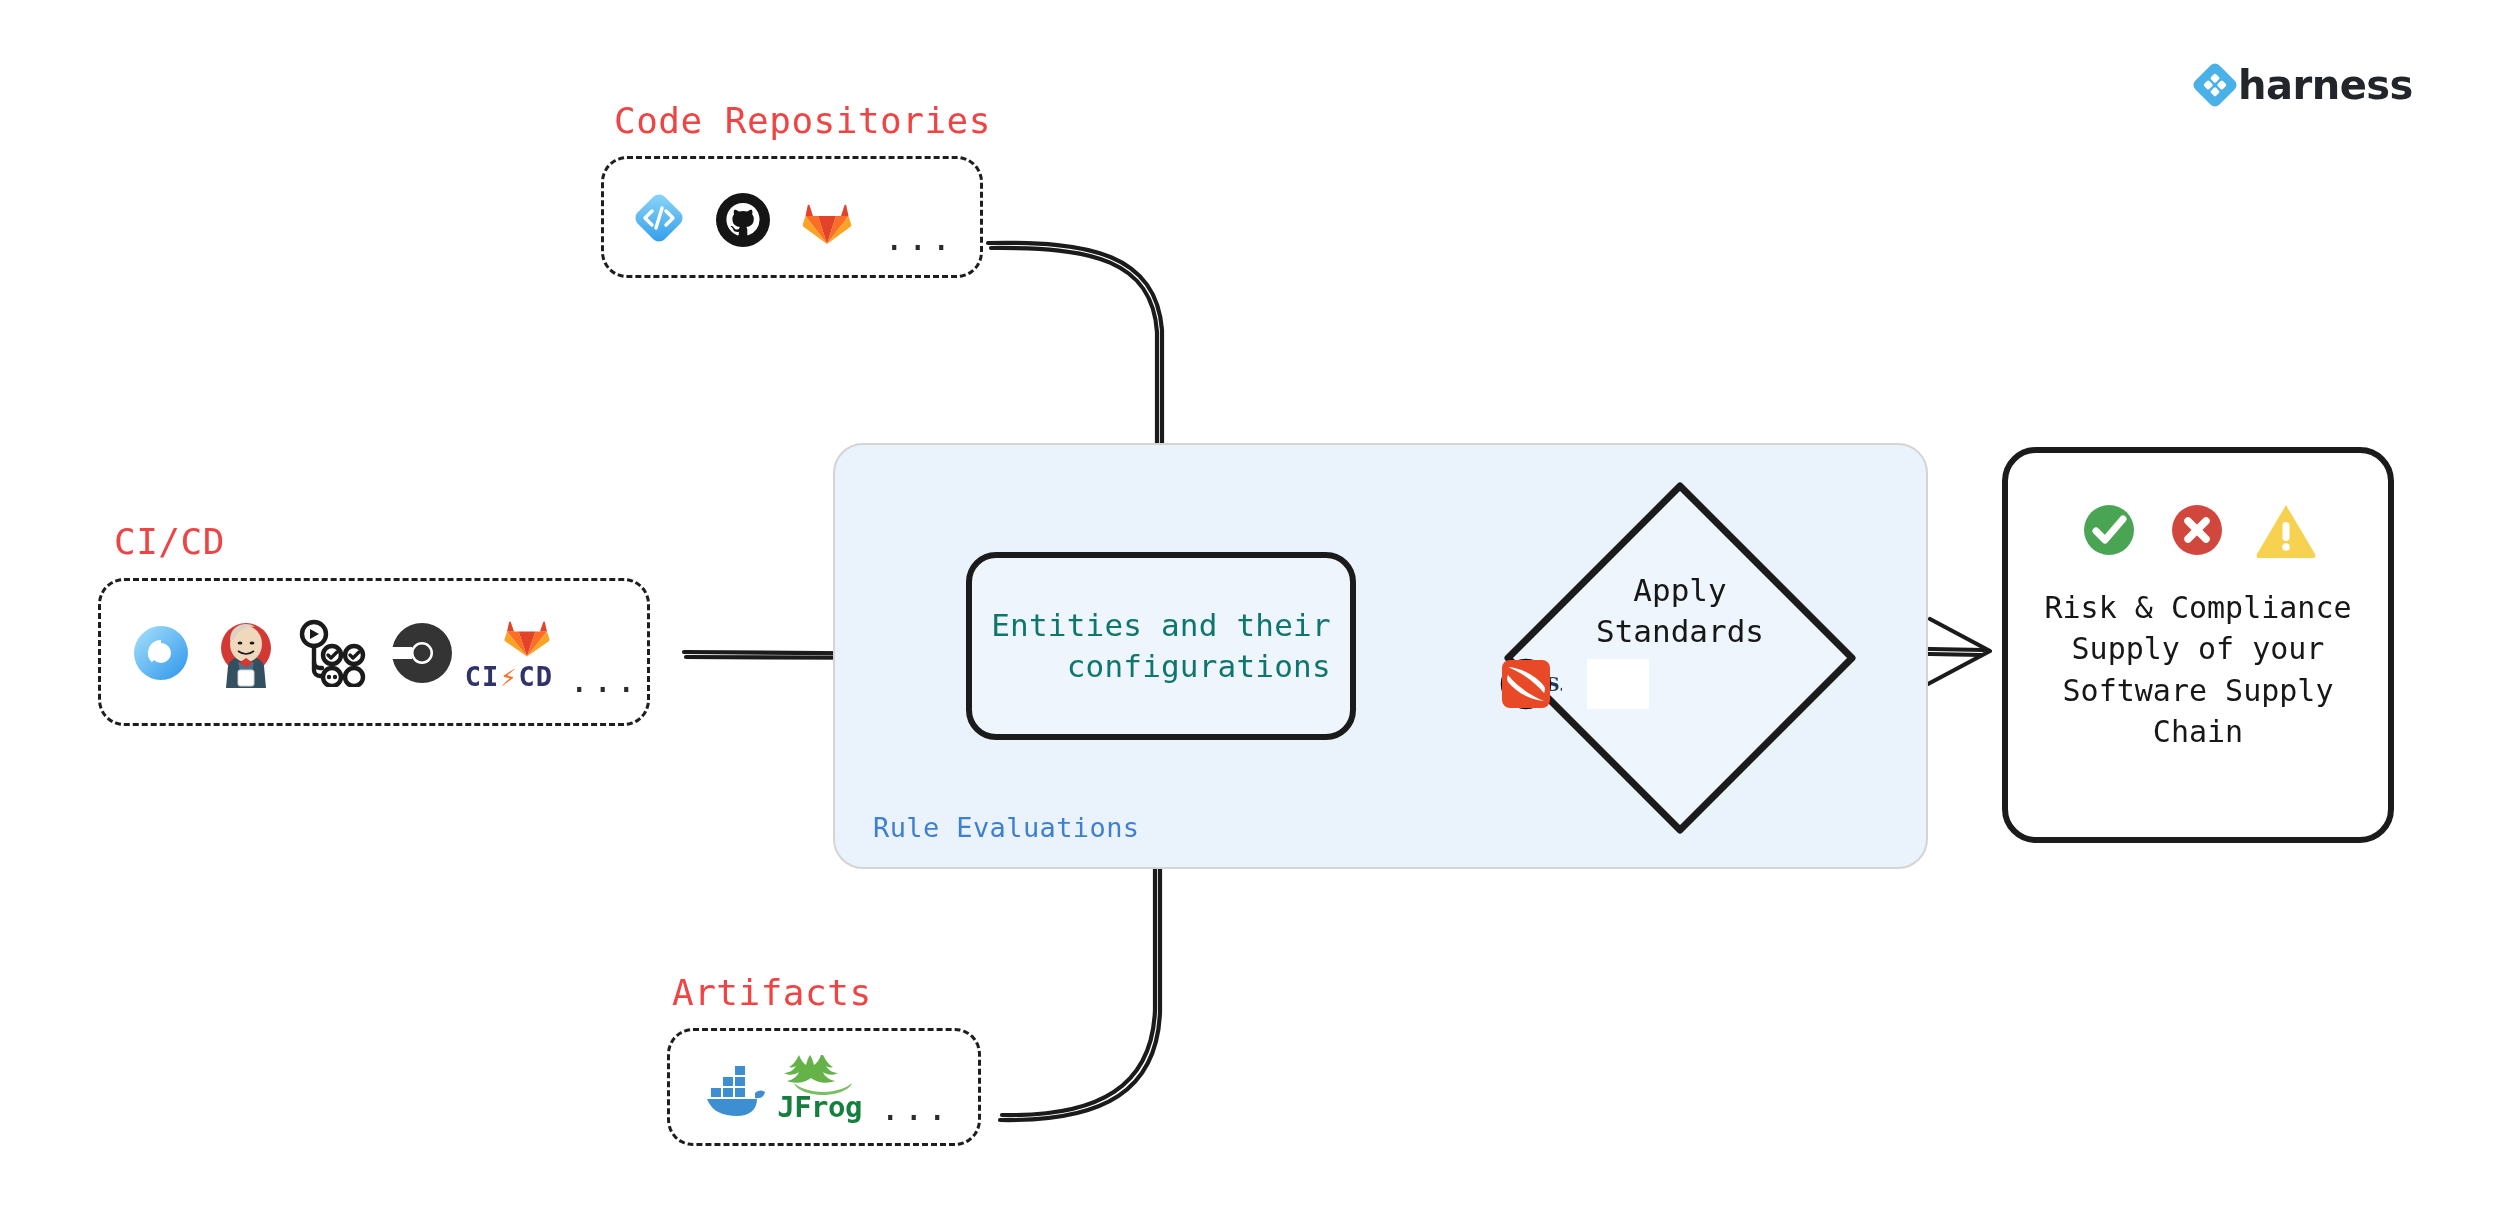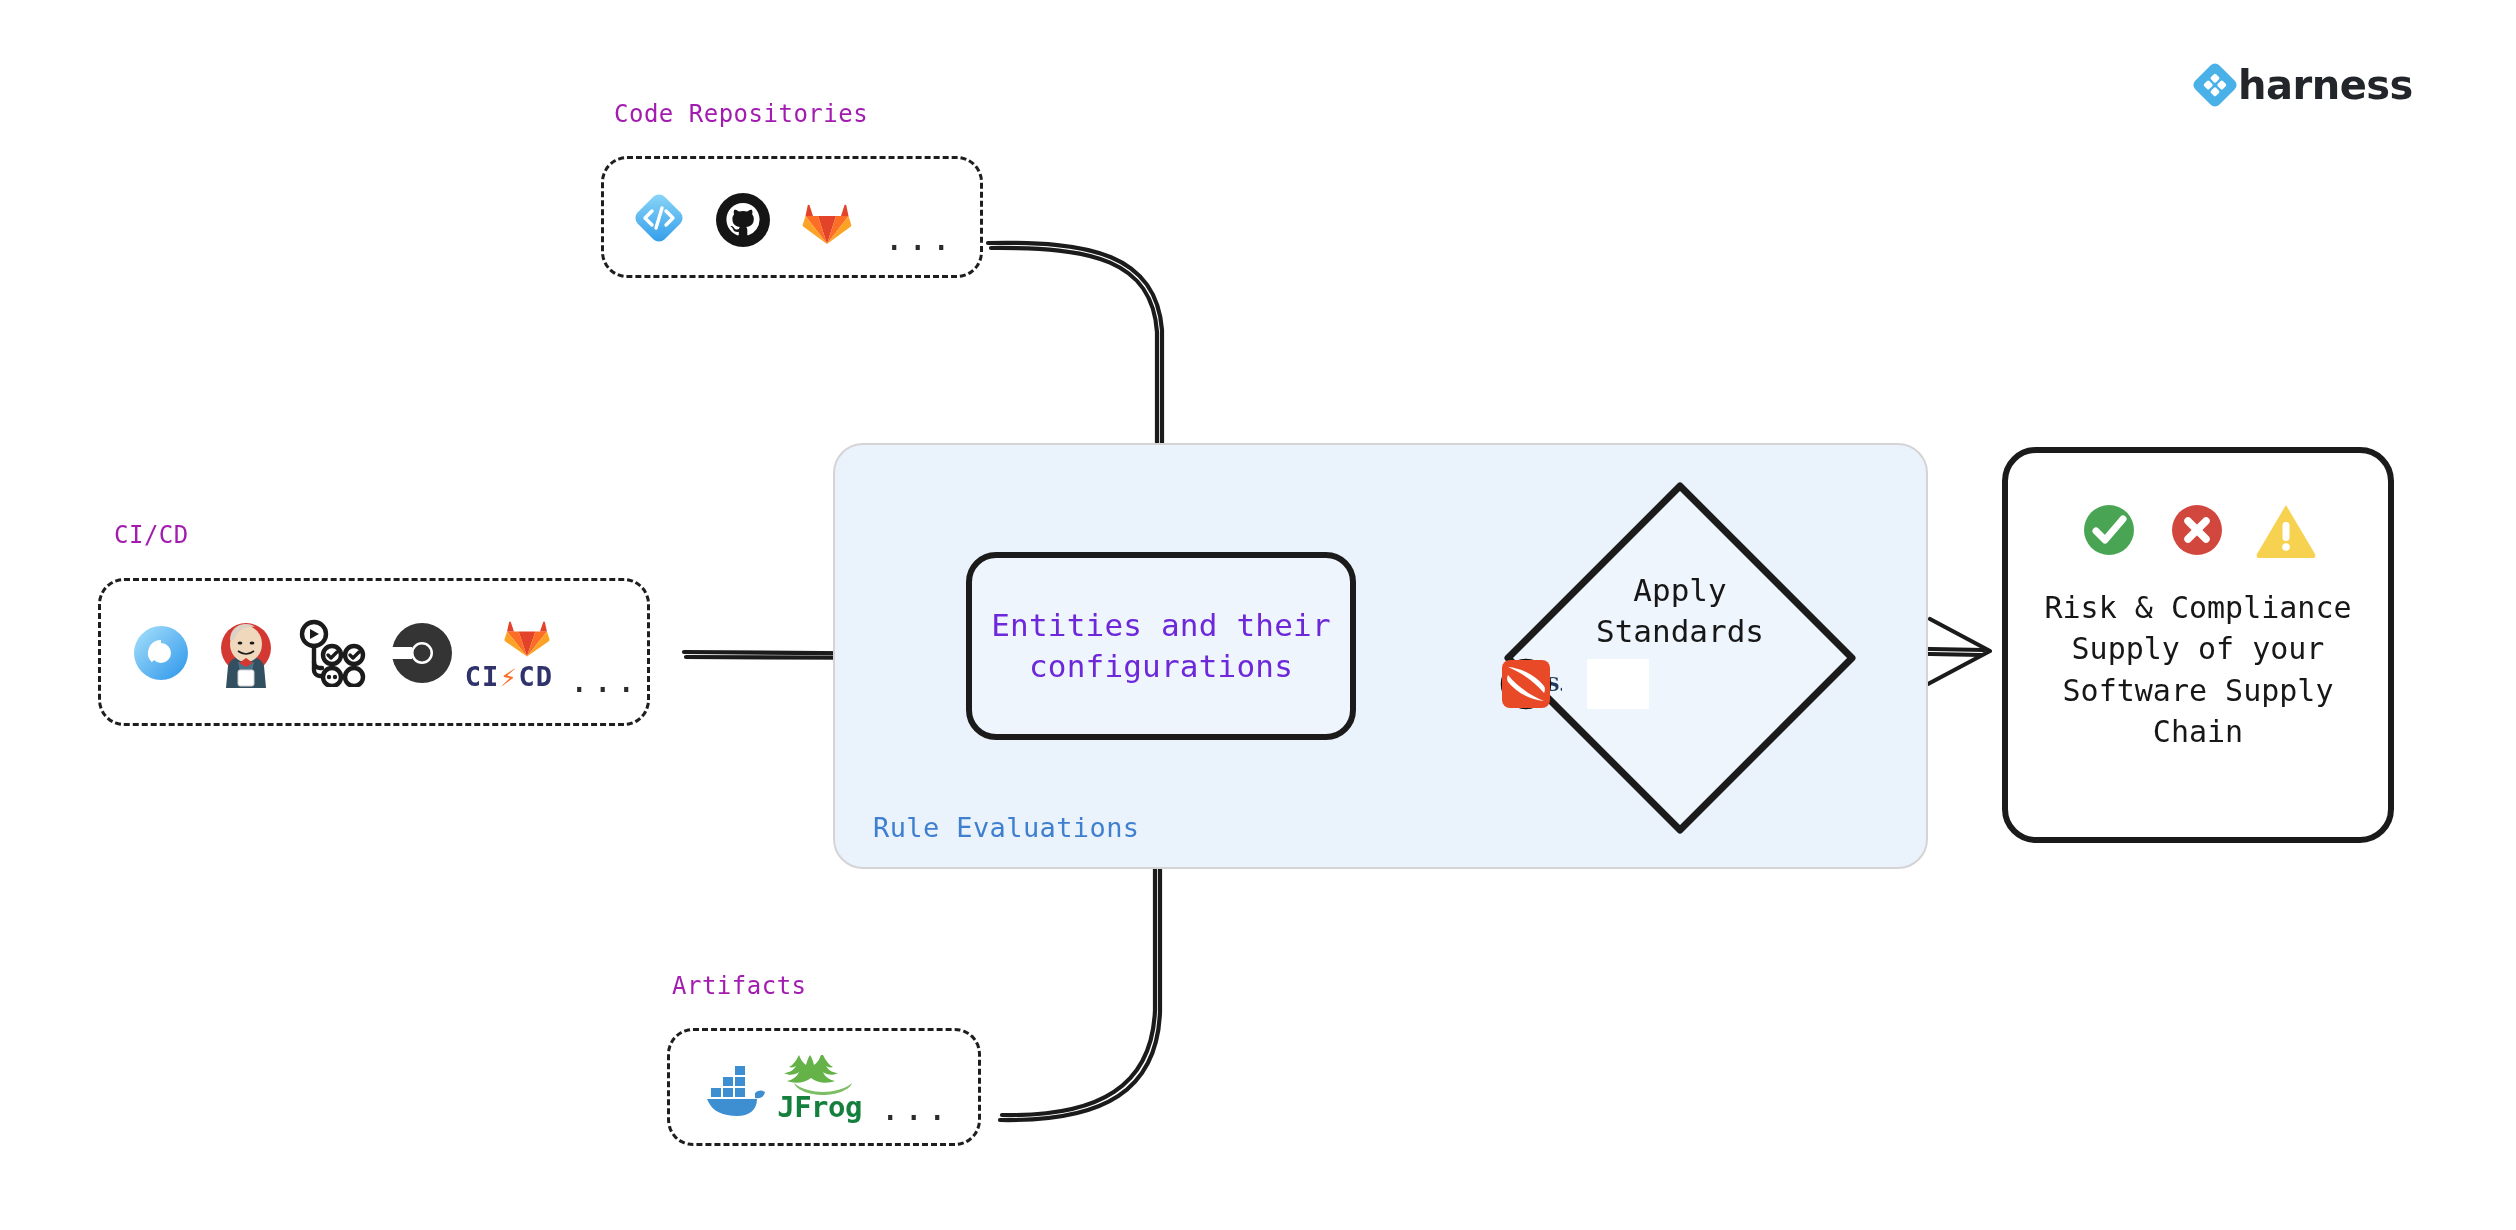--- a/index.html
+++ b/index.html
@@ -8,39 +8,39 @@
   .stage{position:absolute;left:0;top:0;width:2516px;height:1230px;}
   .abs{position:absolute;}
 
   
   #brand{left:2192px;top:62px;display:flex;align-items:center;gap:0;}
   #brand .mark{width:46px;height:46px;position:relative;}
   #brand .word{font-family:"DejaVu Sans","Liberation Sans",sans-serif;
                font-size:40px;font-weight:600;color:#22252a;letter-spacing:-0.5px;}
 
   
-  .grp-label{font-size:24px;color:#a21caf;letter-spacing:0.5px;white-space:nowrap;}
+  .grp-label{font-size:36px;color:#ef4444;letter-spacing:0.5px;white-space:nowrap;}
 
   
   .dashbox{border:3.5px dashed #1e1e1e;border-radius:26px;
            display:flex;align-items:center;box-sizing:border-box;background:transparent;}
   .dashbox .row{display:flex;align-items:center;width:100%;height:100%;padding:0 24px;}
   .ellipsis{font-size:34px;color:#2b2b2b;line-height:1;letter-spacing:3px;
             align-self:flex-end;margin-bottom:20px;}
 
   
   #panel{left:833px;top:443px;width:1095px;height:426px;background:#eaf3fb;
          border:2px solid #d4d4d4;border-radius:30px;box-sizing:border-box;}
   #rule-eval{left:873px;top:812px;font-size:27px;color:#3f7fd0;letter-spacing:0.4px;}
 
   
   #entities{left:966px;top:552px;width:390px;height:188px;
             border:6px solid #1b1b1b;border-radius:30px;background:#eff5fc;
             display:flex;align-items:center;justify-content:center;box-sizing:border-box;}
-  #entities .txt{font-size:31px;line-height:1.32;color:#6d28d9;text-align:center;
+  #entities .txt{font-size:31px;line-height:1.32;color:#0f766e;text-align:right;
                  letter-spacing:0.2px;}
 
   
   #diamond-wrap{left:1500px;top:478px;width:360px;height:360px;}
   #diamond-wrap svg{position:absolute;left:0;top:0;}
   #diamond-txt{position:absolute;left:0;top:92px;width:360px;text-align:center;
                font-size:31px;line-height:1.32;color:#171717;}
   #std-icons{position:absolute;left:0;top:180px;width:360px;display:flex;
              justify-content:center;align-items:center;gap:10px;}
 

